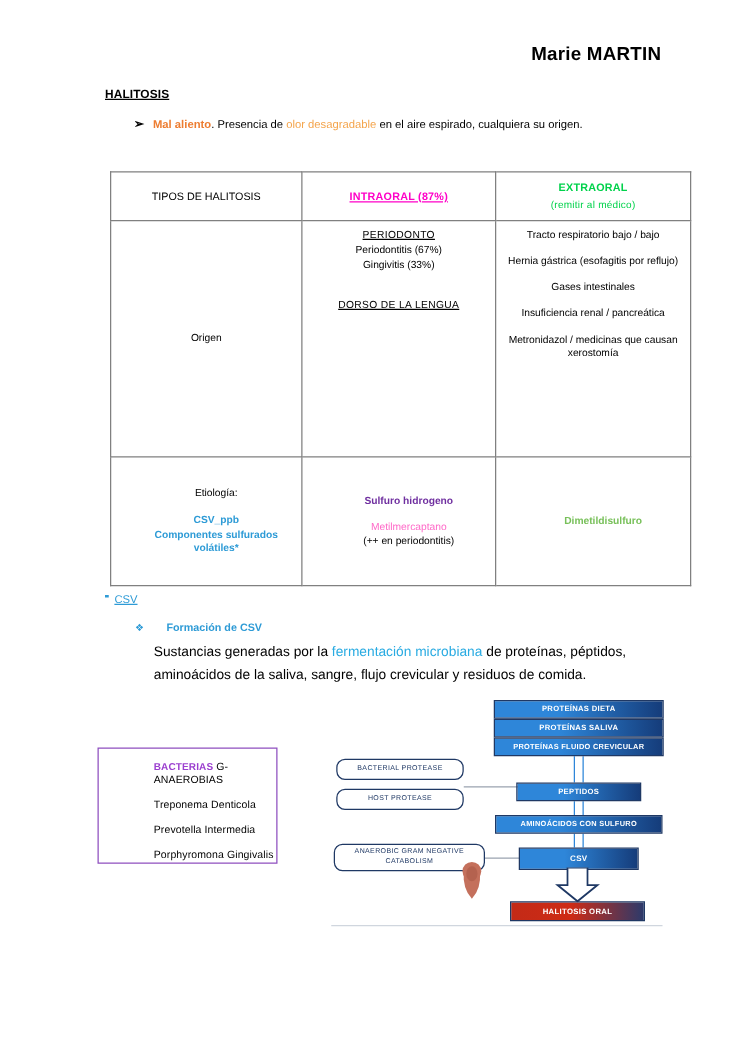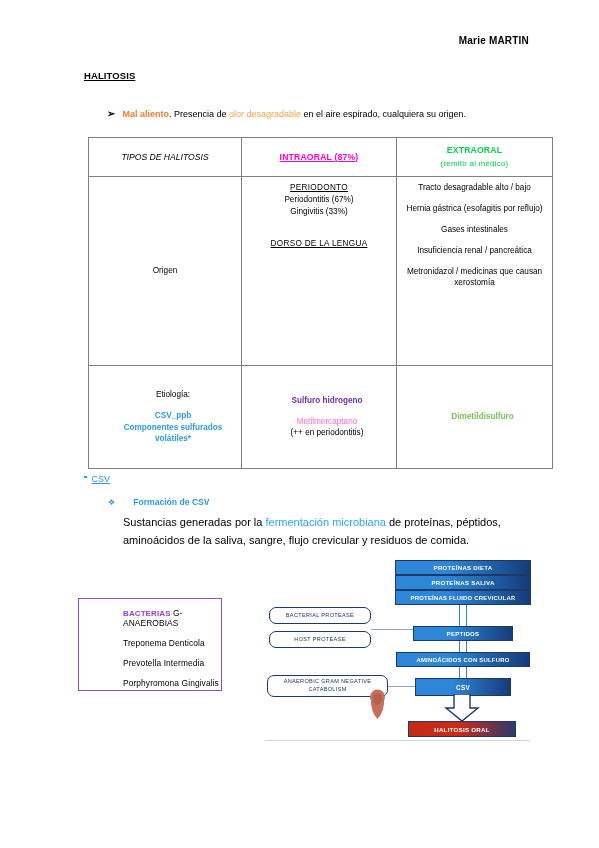--- a/index.html
+++ b/index.html
@@ -22,41 +22,41 @@
     width: 599px;
     height: 848px;
     background: #ffffff;
   }
 
   
   .author {
     position: absolute;
     right: 70px;
     top: 35px;
-    font-size: 10px;
+    font-size: 15px;
     font-weight: bold;
     letter-spacing: .2px;
     white-space: nowrap;
   }
 
   .doc-title {
     position: absolute;
     left: 84px;
     top: 70px;
     font-size: 9.5px;
     font-weight: bold;
     text-decoration: underline;
     letter-spacing: .1px;
   }
 
   
   .intro {
     position: absolute;
     left: 107px;
-    top: 108px;
+    top: 93px;
     font-size: 9px;
     white-space: nowrap;
   }
   .intro .arrow {
     font-weight: bold;
     font-size: 10px;
     color: #000;
     margin-right: 7px;
   }
   .orange { color: #ED7D31; font-weight: bold; }
@@ -72,21 +72,21 @@
     table-layout: fixed;
   }
   .tbl td {
     border: 1px solid #808080;
     vertical-align: middle;
     text-align: center;
     font-size: 8.2px;
     padding: 5px 6px;
     line-height: 1.45;
   }
-  .col1 { width: 140px; font-style: italic; }
+  .col1 { width: 140px; }
   .col2 { width: 142px; }
   .col3 { width: 143px; }
 
   .hdr-row td { height: 28px; }
   .hdr-plain { font-size: 8.6px; }
   .hdr-intra {
     color: #FF00C8;
     font-weight: bold;
     text-decoration: underline;
     font-size: 8.6px;
@@ -322,21 +322,21 @@
         <span>Origen</span>
       </td>
       <td style="vertical-align:top;">
         <span class="ul">PERIODONTO</span><br>
         <span>Periodontitis (67%)</span><br>
         <span>Gingivitis (33%)</span>
         <span class="gap-block"></span>
         <span class="ul">DORSO DE LA LENGUA</span>
       </td>
       <td style="vertical-align:top;">
-        <span>Tracto desagradable alto / bajo</span>
+        <span>Tracto respiratorio bajo / bajo</span>
         <span class="sp"></span>
         <span>Hernia gástrica (esofagitis por reflujo)</span>
         <span class="sp"></span>
         <span>Gases intestinales</span>
         <span class="sp"></span>
         <span>Insuficiencia renal / pancreática</span>
         <span class="sp"></span>
         <span>Metronidazol / medicinas que causan xerostomía</span>
       </td>
     </tr>

